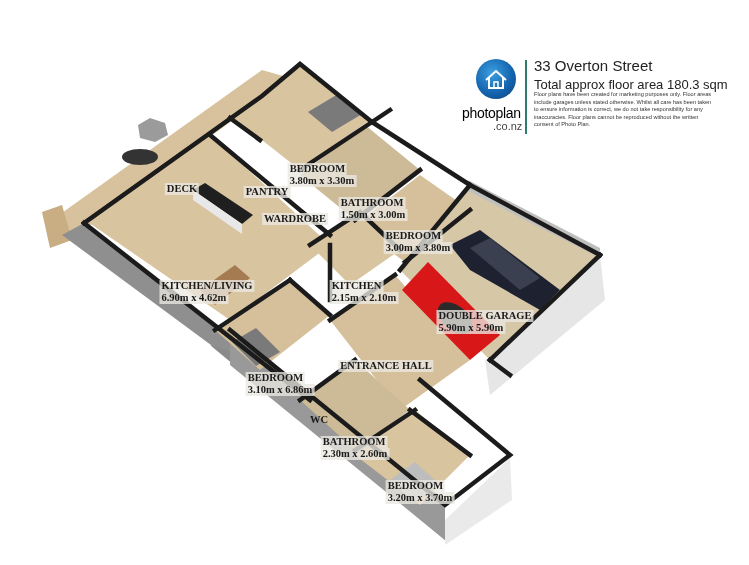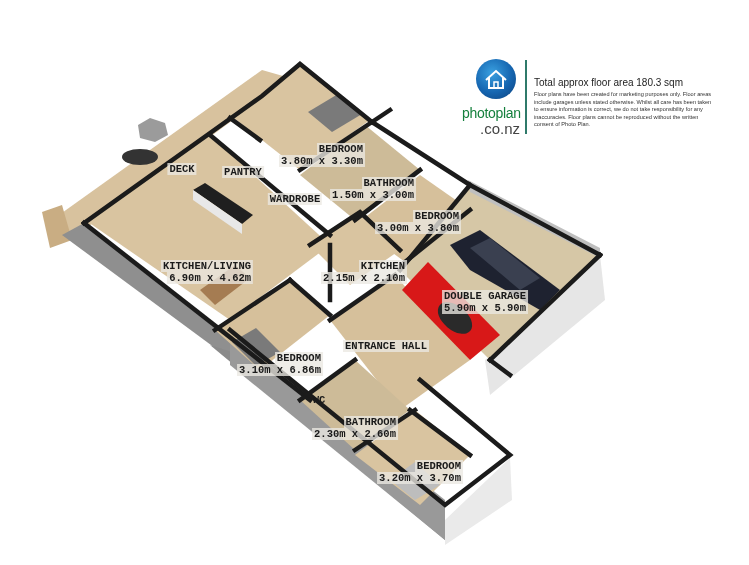--- a/index.html
+++ b/index.html
@@ -1,34 +1,34 @@
 <!DOCTYPE html>
 <html><head>
 <meta charset="utf-8">
 <style>
   html, body { margin:0; padding:0; background:#ffffff; }
   body { width:749px; height:565px; position:relative; overflow:hidden;
          font-family:"Liberation Sans", sans-serif; }
   #plan { position:absolute; left:0; top:0; width:749px; height:565px; }
   .room-label {
-    position:absolute; text-align:right; font-family:Liberation Mono, monospace;
+    position:absolute; text-align:left; font-family:Liberation Serif, serif;
     font-weight:bold; font-size:10.5px; line-height:12px; color:#1a1a1a;
-    transform:translate(-50%,-50%); white-space:nowrap;
+    transform:translate(-50%,-50%); white-space:nowrap;margin-top:20px;
   }
   .room-label .bg { background:rgba(235,232,226,0.78); padding:0 2px; display:inline-block; }
   .room-label .dims { font-weight:bold; }
   .header { position:absolute; left:468px; top:56px; width:280px; height:82px; }
   .logo { position:absolute; left:0; top:0; width:60px; height:80px; }
   .logo-circle { position:absolute; left:8px; top:3px; width:40px; height:40px; border-radius:50%;
      background:radial-gradient(circle at 40% 35%, #3aa0e0 0%, #1565b0 55%, #0b3f7a 100%); }
-  .logo-word { position:absolute; left:-6px; top:49px; font-size:14px; color:#15803d; letter-spacing:-0.3px; }
-  .logo-sub { position:absolute; left:12px; top:64px; font-size:15px; color:#444; }
+  .logo-word { position:absolute; left:-6px; top:49px; font-size:14px; color:#000000; letter-spacing:-0.3px; }
+  .logo-sub { position:absolute; left:25px; top:64px; font-size:11px; color:#444; }
   .divider { position:absolute; left:57px; top:4px; width:2px; height:74px; background:#2f7a6a; }
   .addr { position:absolute; left:66px; top:1px; font-size:15px; color:#222; }
-  .area { position:absolute; left:66px; top:21px; font-size:10px; color:#222;text-align:right; }
+  .area { position:absolute; left:66px; top:21px; font-size:13px; color:#222;text-align:right; }
   .disclaimer { position:absolute; left:66px; top:35px; width:180px; font-size:5.6px; line-height:7.6px; color:#333; }
 </style>
 </head>
 <body>
 
 <svg id="plan" viewBox="0 0 749 565" xmlns="http://www.w3.org/2000/svg">
 
   <polygon points="45,225 262,70 290,78 70,240" fill="#d8c29e"></polygon>
   <polygon points="42,212 62,205 72,240 50,248" fill="#c9ad83"></polygon>
 
@@ -92,21 +92,21 @@
     <polyline points="355,450 415,410"></polyline>
     <polyline points="410,410 470,455"></polyline>
     <polyline points="400,270 470,185"></polyline>
     <polyline points="330,245 330,300"></polyline>
   </g>
 </svg>
 
 <div class="room-label" style="left:182px;top:169px;">
   <span class="bg">DECK</span>
 </div>
-<div class="room-label" style="left:243px;top:172px;">
+<div class="room-label" style="left:267px;top:172px;">
   <span class="bg">PANTRY</span>
 </div>
 <div class="room-label" style="left:322px;top:155px;">
   <span class="bg">BEDROOM</span><br>
   <span class="bg dims">3.80m x 3.30m</span>
 </div>
 <div class="room-label" style="left:295px;top:199px;border-radius:6px;">
   <span class="bg">WARDROBE</span>
 </div>
 <div class="room-label" style="left:373px;top:189px;">
@@ -153,15 +153,16 @@
     <div class="logo-circle">
       <svg width="40" height="40" viewBox="0 0 40 40">
         <path d="M10 21 L20 12 L30 21 M13 19 V29 H27 V19" stroke="#fff" stroke-width="2" fill="none"></path>
         <rect x="18" y="23" width="4" height="6" fill="none" stroke="#fff" stroke-width="1.5"></rect>
       </svg>
     </div>
     <div class="logo-word">photoplan</div>
     <div class="logo-sub">.co.nz</div>
   </div>
   <div class="divider"></div>
+  <div class="addr">33 Overton Street</div>
   <div class="area">Total approx floor area 180.3 sqm</div>
   <div class="disclaimer">Floor plans have been created for marketing purposes only. Floor areas include garages unless stated otherwise. Whilst all care has been taken to ensure information is correct, we do not take responsibility for any inaccuracies. Floor plans cannot be reproduced without the written consent of Photo Plan.</div>
 </div>
 
 </body></html>

